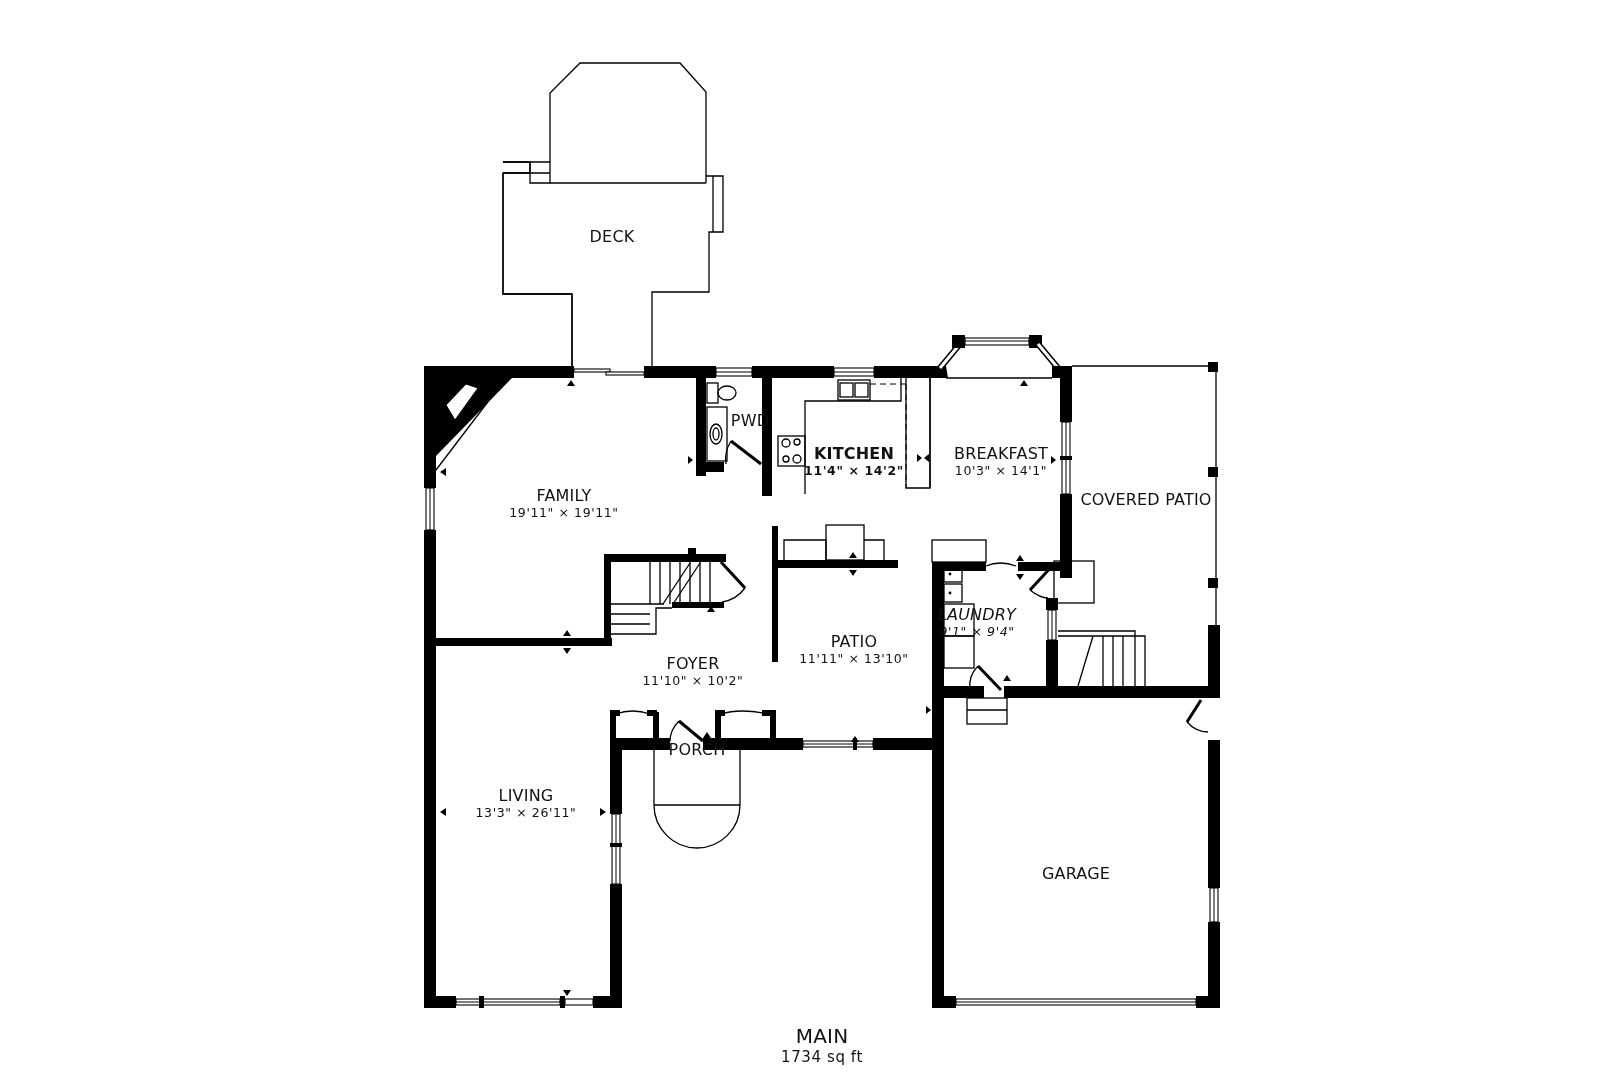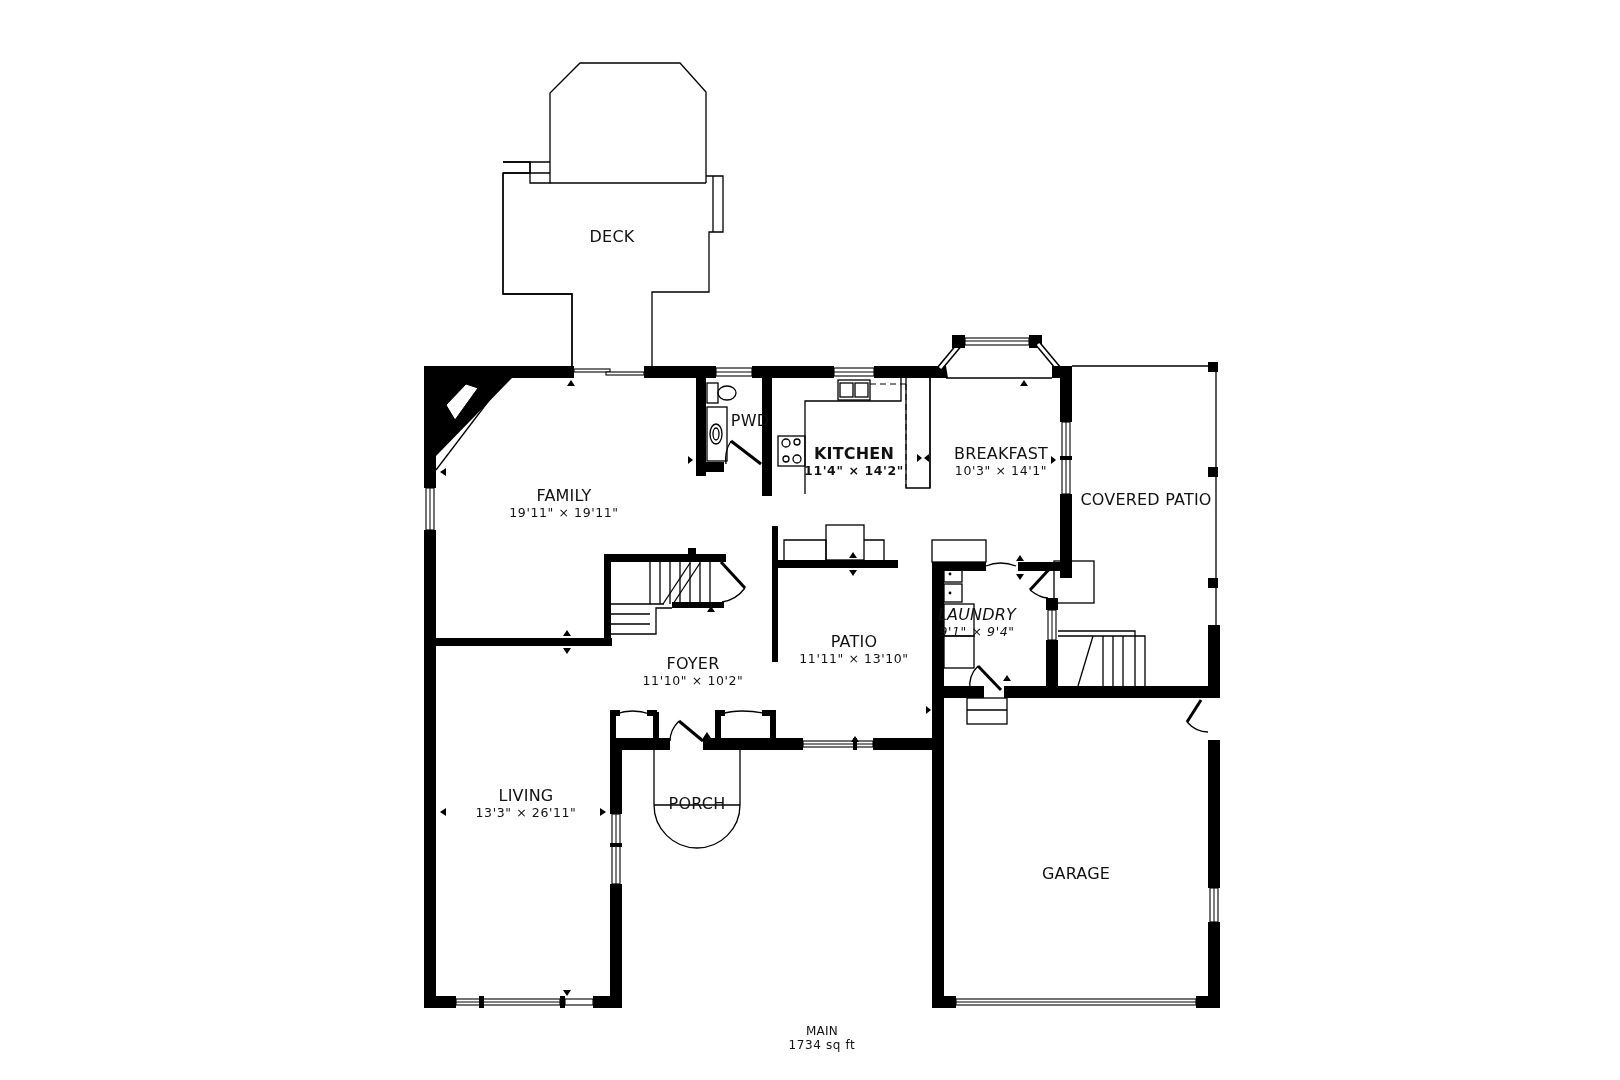--- a/index.html
+++ b/index.html
@@ -1,22 +1,22 @@
 <!DOCTYPE html>
 <html><head>
 <meta charset="utf-8">
 <style>
   html, body { margin: 0; padding: 0; background: #ffffff; }
   body { width: 1620px; height: 1080px; position: relative; overflow: hidden; font-family: "DejaVu Sans", "Liberation Sans", sans-serif; }
   #plan { position: absolute; left: 0; top: 0; width: 1620px; height: 1080px; }
   .lbl { position: absolute; text-align: center; color: #111; transform: translateX(-50%); white-space: nowrap; line-height: 1.2; }
   .lbl .name { font-size: 16px; letter-spacing: 0.2px; display: block; }
   .lbl .dim { font-size: 12.5px; letter-spacing: 0.6px; display: block; }
-  .footer .name { font-size: 12px; }
-  .footer .dim { font-size: 12px; }
+  .footer .name { font-size: 20px; }
+  .footer .dim { font-size: 15px; }
   .wall { fill: #000; }
   .thin { fill: none; stroke: #000; stroke-width: 1.3; }
   .win { fill: #fff; stroke: #000; stroke-width: 1.1; }
   .tri { fill: #000; }
 </style>
 </head>
 <body>
 
 <svg id="plan" viewBox="0 0 1620 1080" xmlns="http://www.w3.org/2000/svg">
 
@@ -326,21 +326,21 @@
 <div class="lbl" style="left:977px; top:605px;font-style:italic;">
   <span class="name">LAUNDRY</span>
   <span class="dim">9'1" × 9'4"</span>
 </div>
 
 <div class="lbl" style="left:526px; top:786px;">
   <span class="name">LIVING</span>
   <span class="dim">13'3" × 26'11"</span>
 </div>
 
-<div class="lbl" style="left:697px; top:794px;">
+<div class="lbl" style="left:697px; top:740px;">
   <span class="name">PORCH</span>
 </div>
 
 <div class="lbl" style="left:1076px; top:828px;margin-top:36px;">
   <span class="name">GARAGE</span>
 </div>
 
 <div class="lbl footer" style="left:822px; top:1024px;">
   <span class="name">MAIN</span>
   <span class="dim">1734 sq ft</span>

